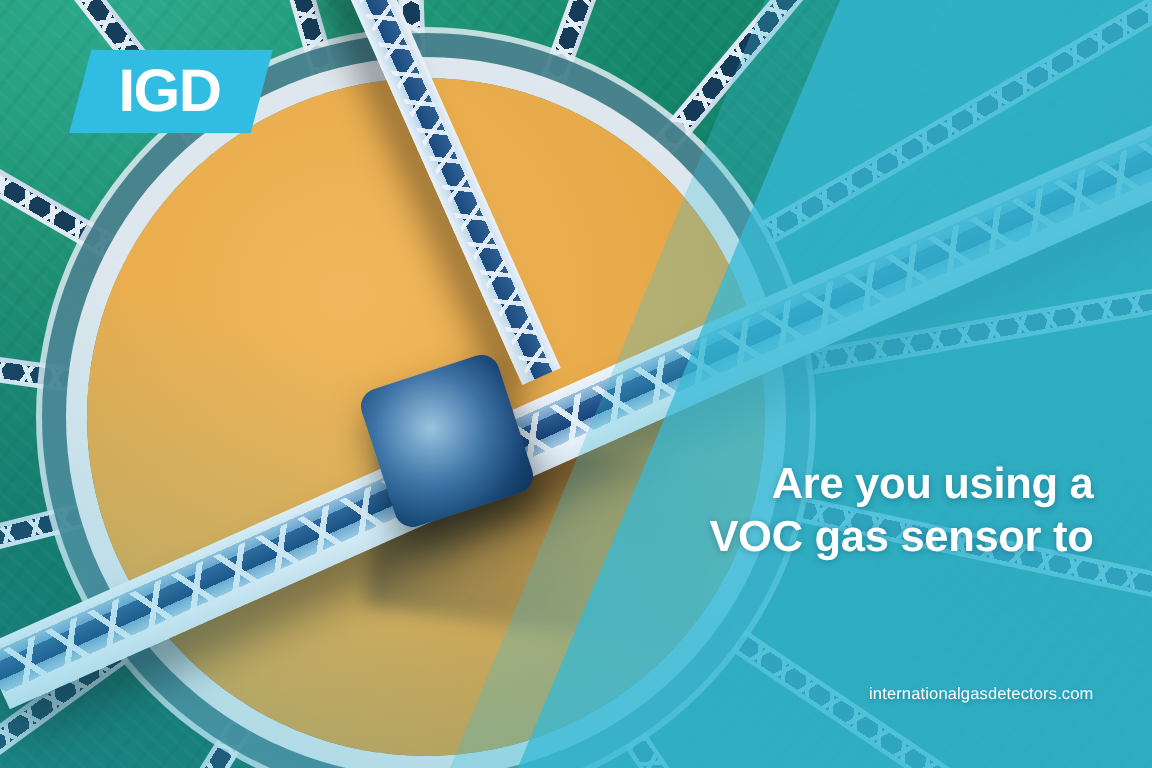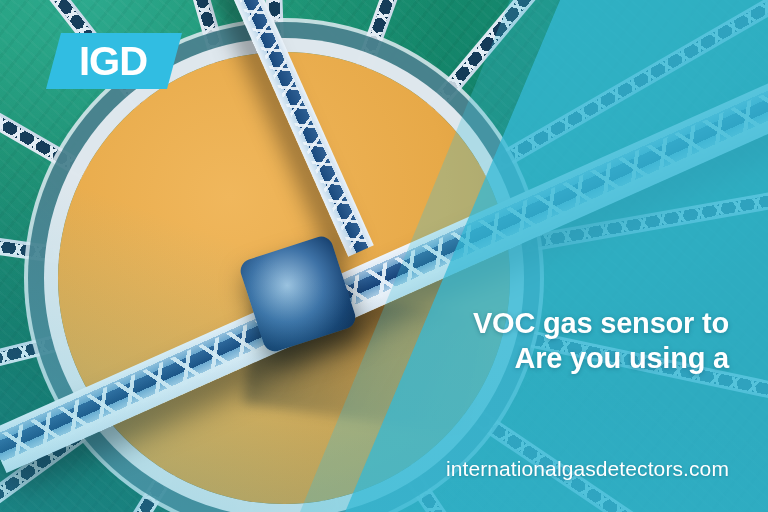--- a/index.html
+++ b/index.html
@@ -242,21 +242,21 @@
     text-shadow: 0 1px 4px rgba(10,60,80,0.35);
   }
   .headline .ln { display: block; }
 
   .url {
     position: absolute;
     right: 39px;
     top: 457px;
     color: #ffffff;
     font-weight: 400;
-    font-size: 21px;
+    font-size: 11px;
     letter-spacing: 0.1px;
     text-shadow: 0 1px 3px rgba(10,60,80,0.3);
   }
 </style>
 </head>
 <body>
 
 <div id="banner">
 
   <div class="photo">
@@ -294,19 +294,19 @@
   <div class="overlay-diag-soft"></div>
   <div class="overlay-diag"></div>
   <div class="overlay-bottom-fade"></div>
 
   <div class="logo">
     <div class="logo-shape"></div>
     <div class="logo-text">IGD</div>
   </div>
 
   <div class="headline">
+    <span class="ln">Are you using a</span>
     <span class="ln">VOC gas sensor to</span>
-    <span class="ln">Are you using a</span>
   </div>
 
   <div class="url">internationalgasdetectors.com</div>
 
 </div>
 
 </body></html>

